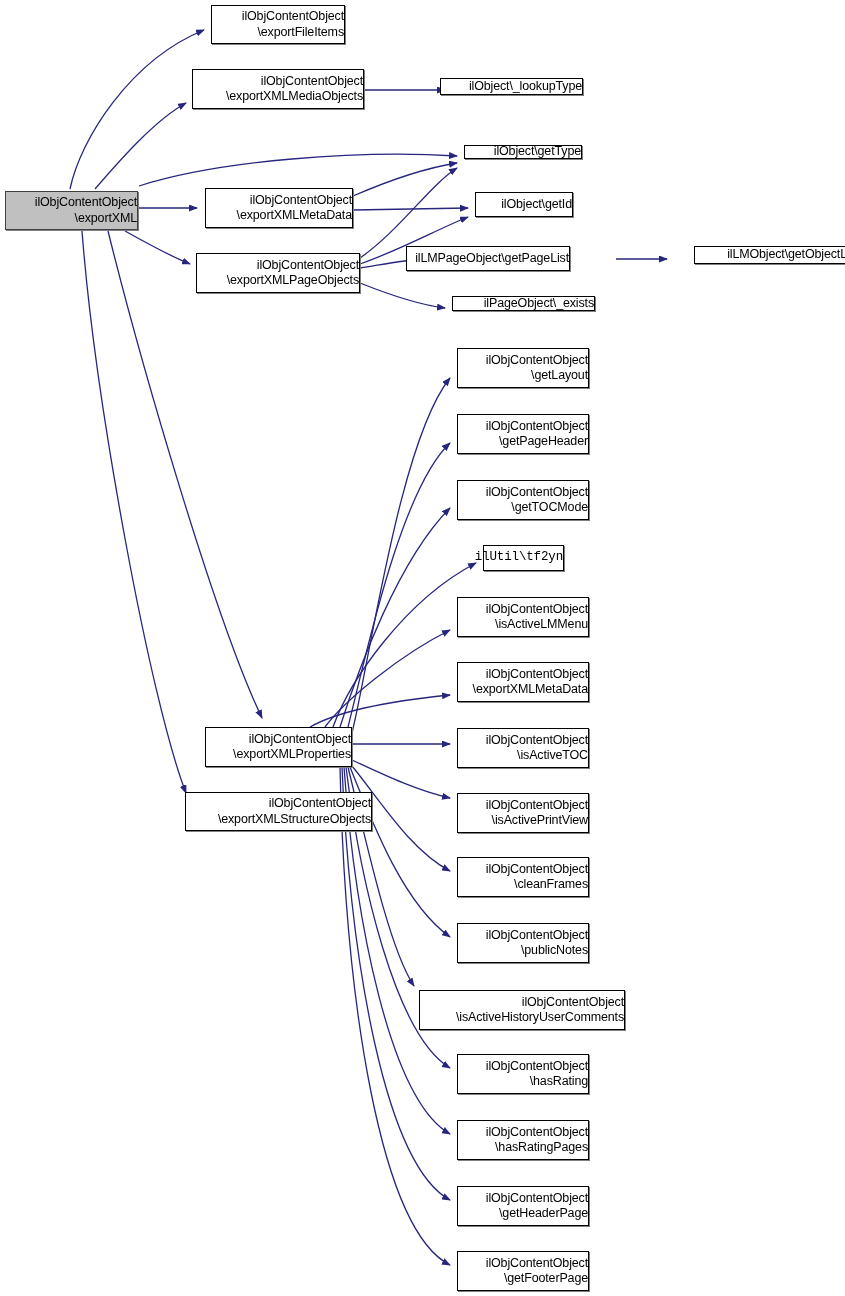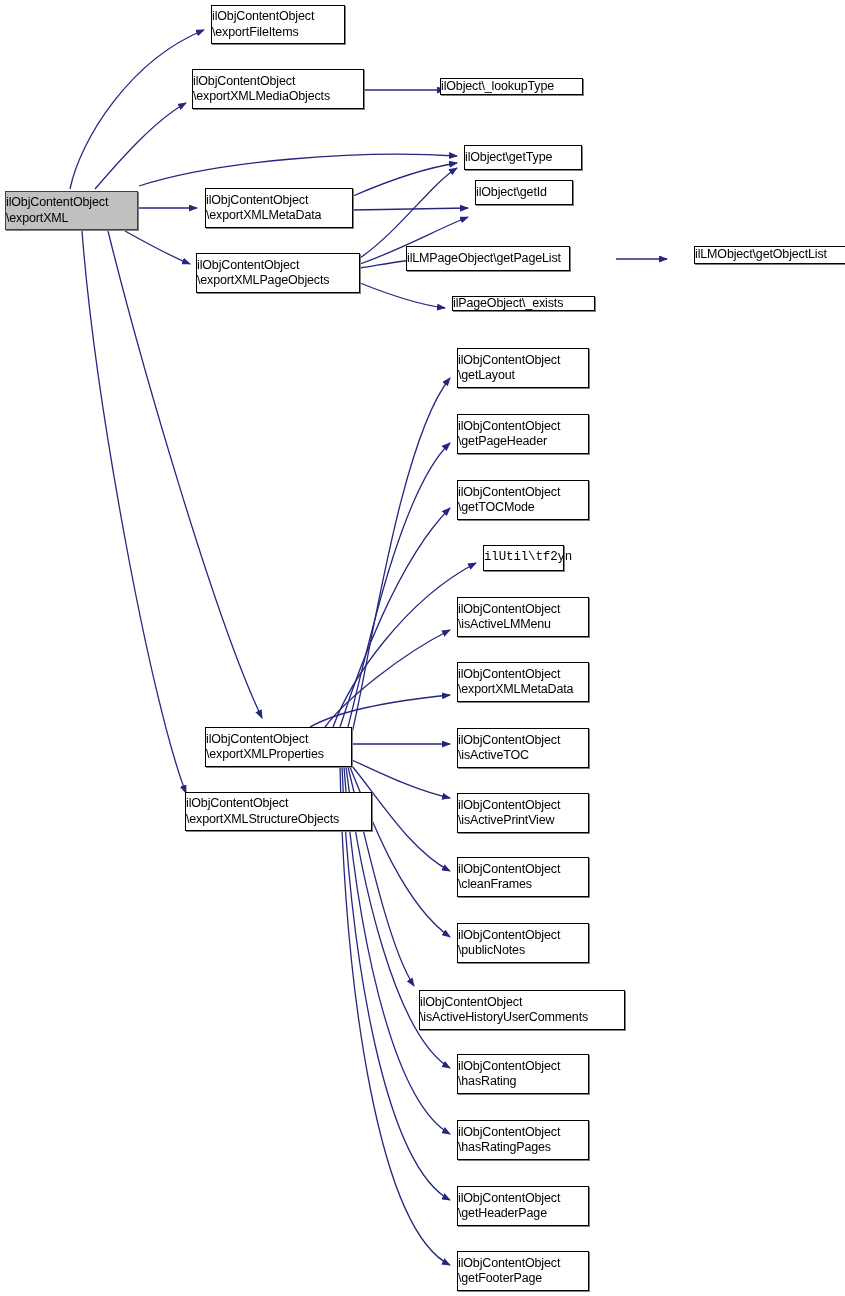--- a/index.html
+++ b/index.html
@@ -18,21 +18,21 @@
     pointer-events:none;
   }
   .node{
     position:absolute;
     box-sizing:border-box;
     border:1px solid #000000;
     background:#ffffff;
     color:#000000;
     display:flex;
     flex-direction:column;
-    align-items:flex-start;
+    align-items:flex-end;
     justify-content:center;
     text-align:center;
     font-size:12.5px;
     line-height:15.5px;
     letter-spacing:-0.15px;
     white-space:pre;
     z-index:3;
     box-shadow:1px 1px 0 0 #808080;
   }
   .node.current{
@@ -84,23 +84,23 @@
         <path d="M 342,767 C 350,960 385,1165 450,1200" stroke="#26267f" marker-end="url(#arrow)"></path>
         <path d="M 340,767 C 345,1000 380,1230 450,1265" stroke="#26267f" marker-end="url(#arrow)"></path>
       </g>
   </svg>
 
   <div id="node-layer">
       <div class="node current" style="left: 5px; top: 191px; width: 133px; height: 39px;"><span class="l1">ilObjContentObject</span><span class="l2">\exportXML</span></div>
       <div class="node" style="left: 211px; top: 5px; width: 134px; height: 39px;"><span class="l1">ilObjContentObject</span><span class="l2">\exportFileItems</span></div>
       <div class="node" style="left: 192px; top: 69px; width: 172px; height: 40px;"><span class="l1">ilObjContentObject</span><span class="l2">\exportXMLMediaObjects</span></div>
       <div class="node" style="left: 440px; top: 78px; width: 143px; height: 17px;"><span class="l1">ilObject\_lookupType</span></div>
-      <div class="node" style="left: 464px; top: 145px; width: 118px; height: 25px;"><span class="l1">ilObject\getType</span></div>
+      <div class="node" style="left: 464px; top: 145px; width: 118px; height: 14px;"><span class="l1">ilObject\getType</span></div>
       <div class="node" style="left: 205px; top: 188px; width: 148px; height: 40px;"><span class="l1">ilObjContentObject</span><span class="l2">\exportXMLMetaData</span></div>
-      <div class="node" style="left: 475px; top: 180px; width: 98px; height: 25px;"><span class="l1">ilObject\getId</span></div>
+      <div class="node" style="left: 475px; top: 192px; width: 98px; height: 25px;"><span class="l1">ilObject\getId</span></div>
       <div class="node" style="left: 196px; top: 253px; width: 164px; height: 40px;"><span class="l1">ilObjContentObject</span><span class="l2">\exportXMLPageObjects</span></div>
       <div class="node" style="left: 406px; top: 246px; width: 164px; height: 25px;"><span class="l1">ilLMPageObject\getPageList</span></div>
       <div class="node" style="left: 674px; top: 246px; width: 166px; height: 18px; margin-left: 20px;"><span class="l1">ilLMObject\getObjectList</span></div>
       <div class="node" style="left: 452px; top: 296px; width: 143px; height: 15px;"><span class="l1">ilPageObject\_exists</span></div>
       <div class="node" style="left: 457px; top: 348px; width: 132px; height: 40px;"><span class="l1">ilObjContentObject</span><span class="l2">\getLayout</span></div>
       <div class="node" style="left: 457px; top: 414px; width: 132px; height: 40px;"><span class="l1">ilObjContentObject</span><span class="l2">\getPageHeader</span></div>
       <div class="node" style="left: 457px; top: 480px; width: 132px; height: 40px;"><span class="l1">ilObjContentObject</span><span class="l2">\getTOCMode</span></div>
       <div class="node" style="left: 483px; top: 545px; width: 81px; height: 26px; font-family: Liberation Mono, monospace;"><span class="l1">ilUtil\tf2yn</span></div>
       <div class="node" style="left: 457px; top: 597px; width: 132px; height: 40px;"><span class="l1">ilObjContentObject</span><span class="l2">\isActiveLMMenu</span></div>
       <div class="node" style="left: 457px; top: 662px; width: 132px; height: 40px;"><span class="l1">ilObjContentObject</span><span class="l2">\exportXMLMetaData</span></div>

